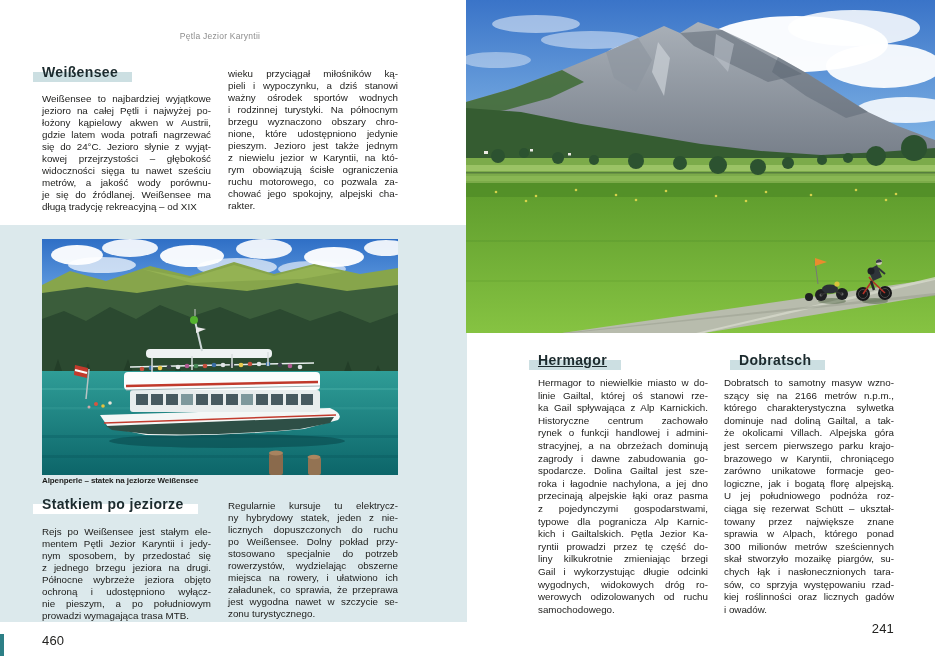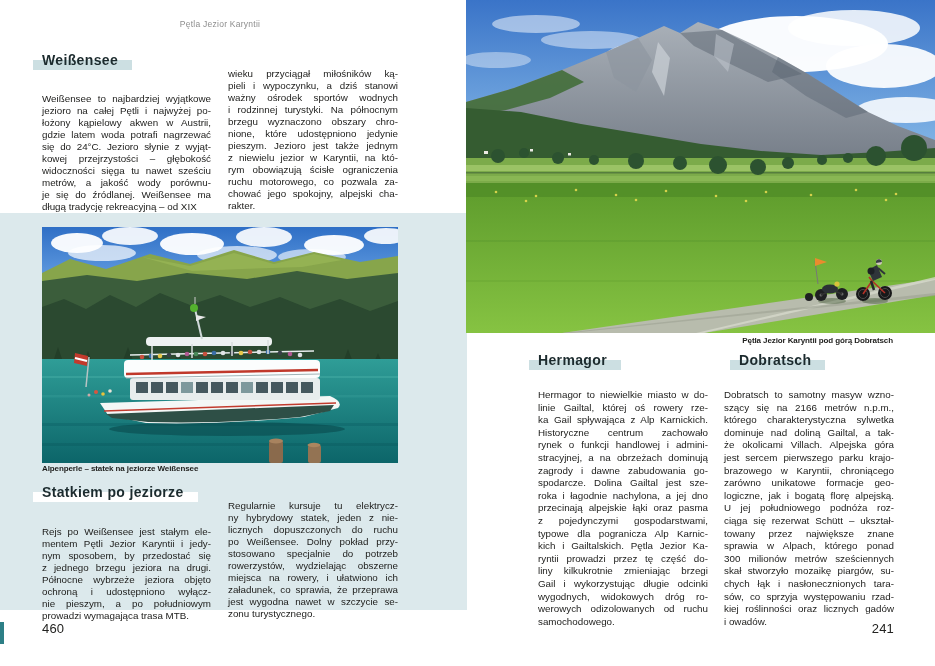--- a/index.html
+++ b/index.html
@@ -14,39 +14,39 @@
     font-size:8.5px;letter-spacing:.25px;color:#8d8d8d;}
   
   .panel{left:0;top:213px;width:467px;height:397px;background:#dce9ec;}
   
   .sec-head{font-weight:bold;font-size:14px;line-height:14px;letter-spacing:.35px;color:#1c2b2e;white-space:nowrap;}
   .sec-head .bar{position:absolute;left:-9px;right:-14px;top:7px;height:10px;z-index:0;}
   .sec-head.on-white .bar{background:#ccdfe2;}
   .sec-head.on-panel .bar{background:#ffffff;}
   .sec-head .txt{position:relative;z-index:1;}
   
-  .col{width:170px;margin-top:12px;}
+  .col{width:170px;}
   .tline{font-size:9.8px;line-height:12px;text-align:justify;text-align-last:justify;
     color:#222220;white-space:nowrap;}
   .col-r .tline{line-height:12.6px;}
   .tline-last{text-align-last:left;}
   
   .caption{font-weight:bold;font-size:8px;letter-spacing:-.1px;color:#1d1d1b;}
   
   .pagenum{font-size:13px;color:#232321;letter-spacing:.2px;}
   
   .photo{overflow:hidden;}
   .photo svg{display:block;}
   
   .edge-tab{left:0;top:622px;width:4px;height:22px;background:#2d7f86;}
 </style>
 </head>
 <body>
 
-<div class="abs" style="left:0;top:0;width:467px;height:474px;">
+<div class="abs" style="left:0;top:12px;width:467px;height:474px;">
 
   <div class="abs panel"></div>
 
   <div class="abs running-head">Pętla Jezior Karyntii</div>
 
   <div class="abs sec-head on-white" style="left:42px;top:53px;">
     <span class="bar"></span>
     <span class="txt">Weißensee</span>
   </div>
   <div class="abs col" style="left:42px;top:81px;width:169px;">
@@ -343,29 +343,28 @@
           <polygon points="402,270 411,265 416,277 407,281" fill="#2f353a"></polygon>
           <circle cx="405" cy="271" r="3.5" fill="#1d2125"></circle>
           <circle cx="413" cy="262" r="3" fill="#cfc8bb"></circle>
           <path d="M410,261 A3.2,3.2 0 0 1 416,262 L410,263 Z" fill="#3a3f45"></path>
           <line x1="412" y1="268" x2="419" y2="274" stroke="#2f353a" stroke-width="2"></line>
         </g>
       </g>
     </svg>
   </div>
 
-  <div class="abs caption" style="left:68px;top:336px;width:358px;text-align:right;">Pętla Jezior Karyntii pod górą Dobratsch</div>
-
-  <div class="abs sec-head on-white" style="left:71px;top:353px;">
+
+  <div class="abs sec-head on-white" style="left:71px;top:353px;text-decoration:underline;">
     <span class="bar"></span>
     <span class="txt">Hermagor</span>
   </div>
   <div class="abs col col-r" style="left:71px;top:377px;width:170px;">
       <div class="tline">Hermagor to niewielkie miasto w do-</div>
-      <div class="tline">linie Gailtal, której oś rowery rze-</div>
+      <div class="tline">linie Gailtal, której oś stanowi rze-</div>
       <div class="tline">ka Gail spływająca z Alp Karnickich.</div>
       <div class="tline">Historyczne centrum zachowało</div>
       <div class="tline">rynek o funkcji handlowej i admini-</div>
       <div class="tline">stracyjnej, a na obrzeżach dominują</div>
       <div class="tline">zagrody i dawne zabudowania go-</div>
       <div class="tline">spodarcze. Dolina Gailtal jest sze-</div>
       <div class="tline">roka i łagodnie nachylona, a jej dno</div>
       <div class="tline">przecinają alpejskie łąki oraz pasma</div>
       <div class="tline">z pojedynczymi gospodarstwami,</div>
       <div class="tline">typowe dla pogranicza Alp Karnic-</div>

